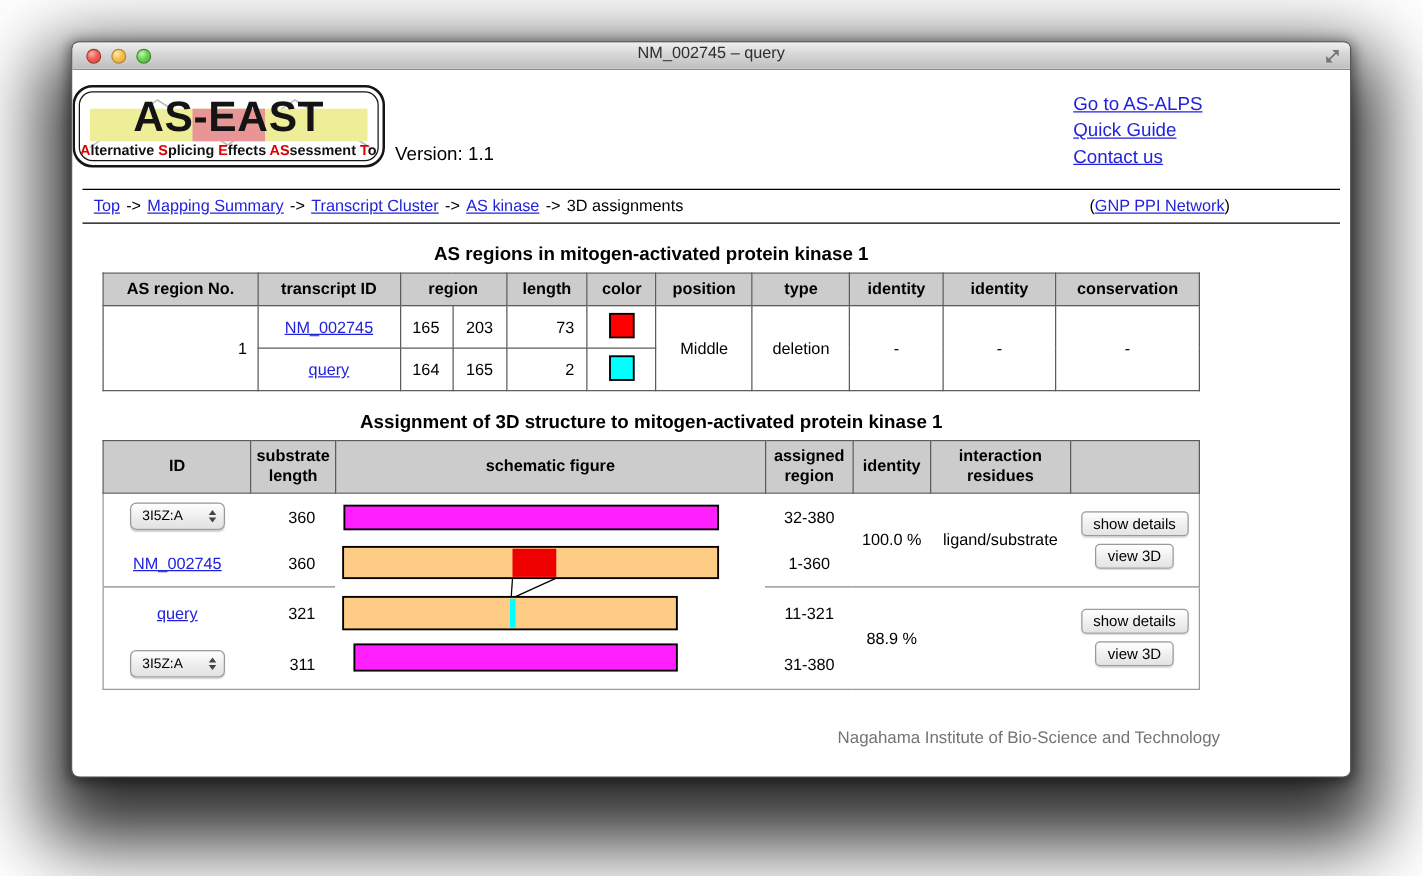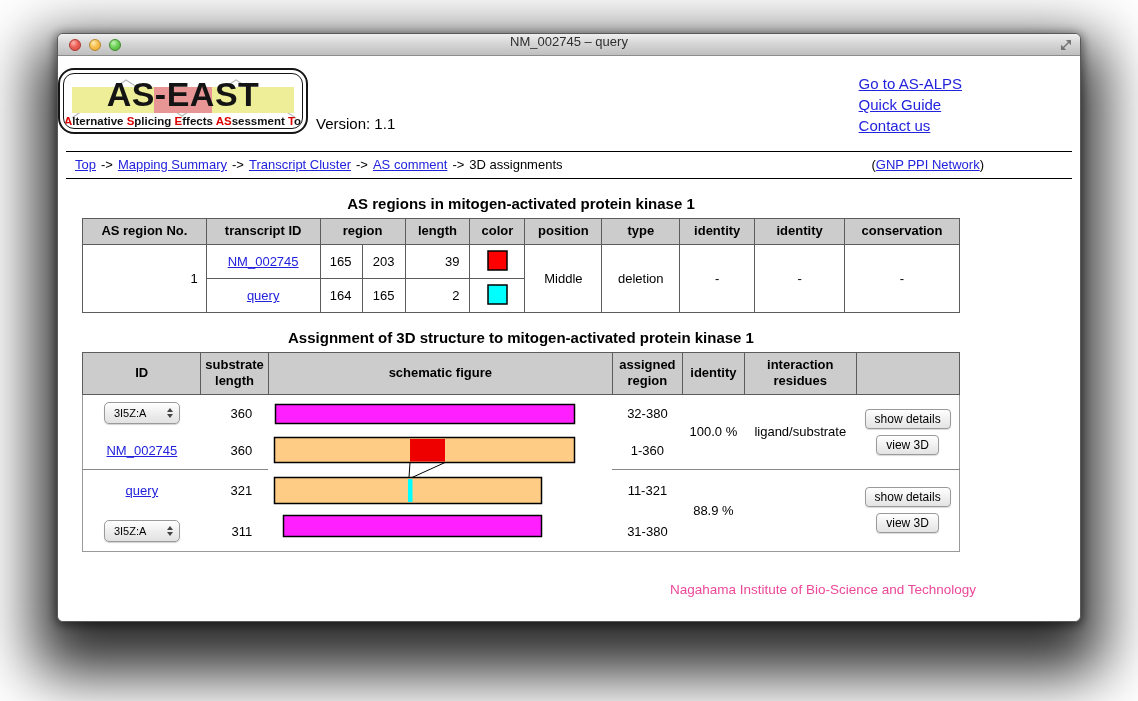--- a/index.html
+++ b/index.html
@@ -117,21 +117,21 @@
     display:inline-block;
     border:1px solid #9a9a9a; border-radius:4px;
     background:linear-gradient(#ffffff, #efefef 55%, #e3e3e3);
     box-shadow:0 1px 1px rgba(0,0,0,0.15);
     padding:2px 9px; font-size:12px; font-family:inherit; cursor:pointer;
     margin:3px 0;
   }
   .t1 a, .t2 a { color:#2222dd; text-decoration:underline; cursor:pointer; }
 
   
-  .footer { text-align:right; padding-right:104px; margin-top:30px; font-size:13.5px; color:#ec4899; }
+  .footer { text-align:right; padding-right:104px; margin-top:30px; font-size:13.5px; color:#737373; }
 </style>
 </head>
 <body>
 
 <div class="window">
   <div class="titlebar">
     <div class="lights">
       <div class="light red"></div>
       <div class="light yellow"></div>
       <div class="light green"></div>
@@ -165,21 +165,21 @@
       <div class="version">Version: 1.1</div>
       <div class="top-links">
         <a>Go to AS-ALPS</a>
         <a>Quick Guide</a>
         <a>Contact us</a>
       </div>
     </div>
 
     <div class="breadcrumb">
       <span>
-        <a>Top</a><span class="crumb-sep">-&gt;</span><a>Mapping Summary</a><span class="crumb-sep">-&gt;</span><a>Transcript Cluster</a><span class="crumb-sep">-&gt;</span><a>AS comment</a><span class="crumb-sep">-&gt;</span><span>3D assignments</span>
+        <a>Top</a><span class="crumb-sep">-&gt;</span><a>Mapping Summary</a><span class="crumb-sep">-&gt;</span><a>Transcript Cluster</a><span class="crumb-sep">-&gt;</span><a>AS kinase</a><span class="crumb-sep">-&gt;</span><span>3D assignments</span>
       </span>
       <span class="bc-right"><span>(</span><a>GNP PPI Network</a><span>)</span></span>
     </div>
 
     <div class="main">
 
       <div class="sec-title">AS regions in mitogen-activated protein kinase 1</div>
       <table class="t1">
         <thead>
           <tr>
@@ -194,21 +194,21 @@
             <th style="width:90px">identity</th>
             <th style="width:115px">conservation</th>
           </tr>
         </thead>
         <tbody>
           <tr>
             <td class="regno" rowspan="2">1</td>
             <td class="ctr"><a>NM_002745</a></td>
             <td class="num" style="width:42px">165</td>
             <td class="num" style="width:43px">203</td>
-            <td class="num">39</td>
+            <td class="num">73</td>
             <td class="ctr">
               <svg width="21" height="21">
                   <rect x="1" y="1" width="19" height="19" stroke="#000" stroke-width="1.5" fill="#ff0000"></rect>
                 </svg>
             </td>
             <td class="ctr" rowspan="2">Middle</td>
             <td class="ctr" rowspan="2">deletion</td>
             <td class="ctr" rowspan="2">-</td>
             <td class="ctr" rowspan="2">-</td>
             <td class="ctr" rowspan="2">-</td>

